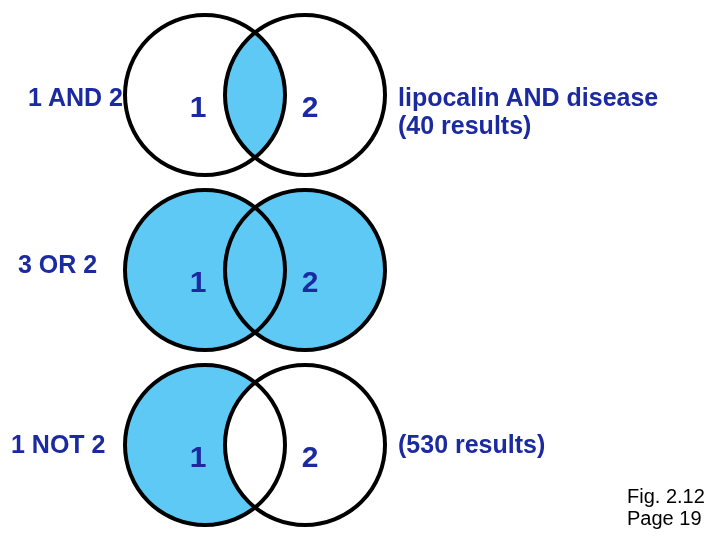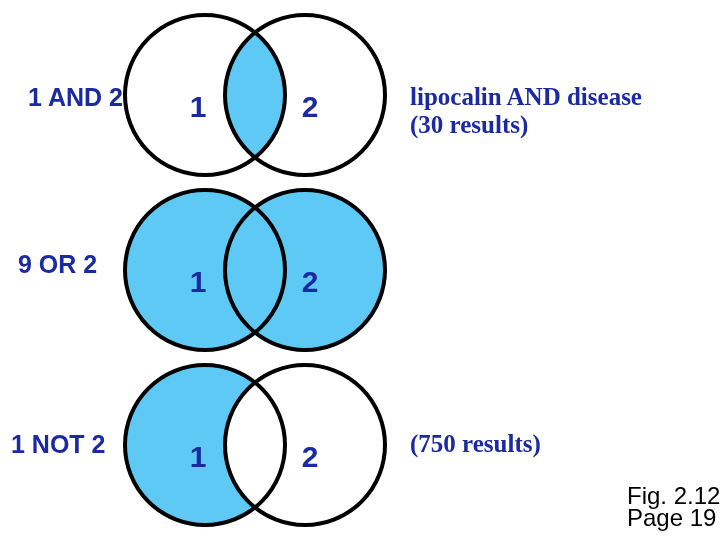--- a/index.html
+++ b/index.html
@@ -27,47 +27,46 @@
     font-weight: bold;
     color: var(--text-navy);
     white-space: nowrap;
   }
   .venn {
     position: absolute;
     left: 121px;
   }
   .result {
     position: absolute;
-    left: 410px;
+    left: 398px;
     font-size: 25px;
     font-weight: bold;
     line-height: 28px;
     color: var(--text-navy);
     white-space: nowrap;
-    font-family: Liberation Serif, serif;
   }
   .fill-white { fill: #ffffff; }
   .fill-blue  { fill: var(--venn-fill); }
   .ring {
     fill: none;
     stroke: var(--circle-stroke);
     stroke-width: 4;
   }
   .vlabel {
     font-family: "Liberation Sans", sans-serif;
     font-size: 30px;
     font-weight: bold;
     fill: var(--text-navy);
     text-anchor: middle;
   }
   .fig-caption {
     position: absolute;
     left: 627px;
     top: 485px;
-    font-size: 24px;
+    font-size: 20px;
     line-height: 22px;
     color: var(--caption-black);
     white-space: nowrap;
   }
 </style>
 </head>
 <body>
 
 <div class="slide">
 
@@ -83,24 +82,24 @@
     <circle class="fill-white" cx="184" cy="84" r="80"></circle>
     <circle class="fill-blue" cx="184" cy="84" r="80" clip-path="url(#lensClip)"></circle>
     <circle class="ring" cx="84" cy="84" r="80"></circle>
     <circle class="ring" cx="184" cy="84" r="80"></circle>
     <text class="vlabel" x="77" y="106">1</text>
     <text class="vlabel" x="189" y="106">2</text>
   </svg>
 
   <div class="result" style="top:83px">
     <div>lipocalin AND disease</div>
-    <div>(30 results)</div>
+    <div>(40 results)</div>
   </div>
 
-  <div class="op-label" style="left:18px; top:250px">9 OR 2</div>
+  <div class="op-label" style="left:18px; top:250px">3 OR 2</div>
 
   <svg class="venn" style="top:186px" width="268" height="168" viewBox="0 0 268 168">
     <circle class="fill-blue" cx="84" cy="84" r="80"></circle>
     <circle class="fill-blue" cx="184" cy="84" r="80"></circle>
     <circle class="ring" cx="84" cy="84" r="80"></circle>
     <circle class="ring" cx="184" cy="84" r="80"></circle>
     <text class="vlabel" x="77" y="106">1</text>
     <text class="vlabel" x="189" y="106">2</text>
   </svg>
 
@@ -110,21 +109,21 @@
   <svg class="venn" style="top:361px" width="268" height="168" viewBox="0 0 268 168">
     <circle class="fill-blue" cx="84" cy="84" r="80"></circle>
     <circle class="fill-white" cx="184" cy="84" r="80"></circle>
     <circle class="ring" cx="84" cy="84" r="80"></circle>
     <circle class="ring" cx="184" cy="84" r="80"></circle>
     <text class="vlabel" x="77" y="106">1</text>
     <text class="vlabel" x="189" y="106">2</text>
   </svg>
 
   <div class="result" style="top:430px">
-    <div>(750 results)</div>
+    <div>(530 results)</div>
   </div>
 
   <div class="fig-caption">
     <div>Fig. 2.12</div>
     <div>Page 19</div>
   </div>
 
 </div>
 
 </body></html>

